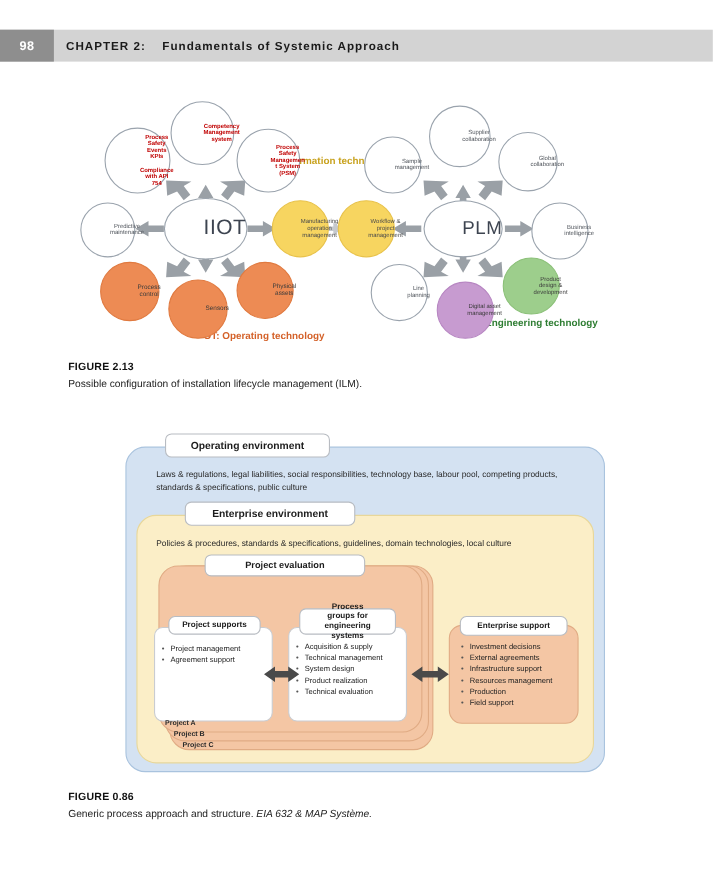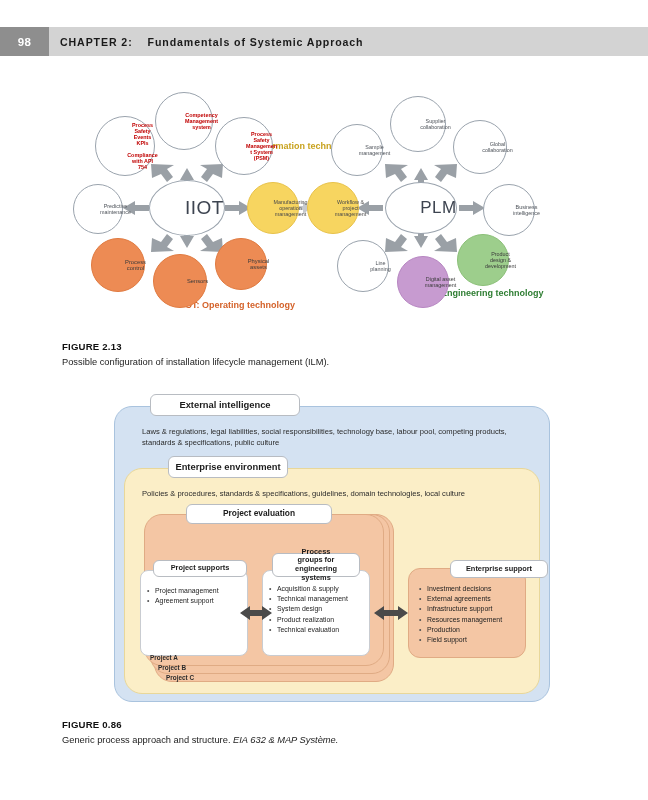--- a/index.html
+++ b/index.html
@@ -190,43 +190,43 @@
     <span class="nlbl">Line planning</span>
   </div>
   <div class="node purple" style="left:322px;top:168px;width:52px;height:52px;font-size:5.4px;">
     <span class="nlbl">Digital asset management</span>
   </div>
   <div class="node green" style="left:382px;top:146px;width:52px;height:52px;font-size:5.4px;">
     <span class="nlbl">Product design &amp; development</span>
   </div>
 </div>
 
-<div class="fig-caption" style="top:341px;">
+<div class="fig-caption" style="top:328px;">
   <div class="fig-label">FIGURE 2.13</div>
   <div class="fig-text">Possible configuration of installation lifecycle management (ILM).</div>
 </div>
 
 <div id="fig214">
 
   <div class="env env-external" style="left:2px;top:18px;width:436px;height:296px;"></div>
-  <div class="pillbox" style="left:38px;top:6px;width:150px;height:22px;font-size:9.4px;">External intelligence</div>
+  <div class="pillbox" style="left:38px;top:6px;width:150px;height:22px;font-size:9.4px;">Operating environment</div>
   <div class="envtext" style="left:30px;top:38px;width:380px;">Laws &amp; regulations,  legal liabilities, social responsibilities, technology base, labour pool, competing products, standards &amp; specifications, public culture</div>
 
   <div class="env env-enterprise" style="left:12px;top:80px;width:416px;height:226px;"></div>
-  <div class="pillbox" style="left:56px;top:68px;width:120px;height:22px;font-size:9.4px;">Enterprise environment</div>
+  <div class="pillbox" style="left:56px;top:68px;width:155px;height:22px;font-size:9.4px;">Enterprise environment</div>
   <div class="envtext" style="left:30px;top:100px;width:390px;">Policies &amp; procedures, standards &amp; specifications, guidelines, domain technologies, local culture</div>
 
   <div class="env env-shadow" style="left:42px;top:126px;width:240px;height:168px;"></div>
   <div class="env env-shadow" style="left:38px;top:126px;width:240px;height:160px;"></div>
   <div class="env env-project" style="left:32px;top:126px;width:240px;height:152px;"></div>
 
   <div class="pillbox" style="left:74px;top:116px;width:146px;height:20px;font-size:8.4px;">Project evaluation</div>
 
   <div class="whitecard" style="left:28px;top:182px;width:108px;height:86px;"></div>
-  <div class="pillbox" style="left:41px;top:172px;width:94px;height:17px;font-size:7.4px;">Project supports</div>
+  <div class="pillbox" style="left:41px;top:172px;width:84px;height:17px;font-size:7.4px;">Project supports</div>
   <div class="bullets" style="left:34px;top:198px;width:100px;">
     <ul>
       <li>Project management</li>
       <li>Agreement support</li>
     </ul>
   </div>
 
   <div class="whitecard" style="left:150px;top:182px;width:108px;height:86px;"></div>
   <div class="pillbox" style="left:160px;top:165px;width:88px;height:24px;font-size:7.4px;padding:0 17px;">
     <span>Process groups for engineering systems</span>
@@ -235,21 +235,21 @@
     <ul>
       <li>Acquisition &amp; supply</li>
       <li>Technical management</li>
       <li>System design</li>
       <li>Product realization</li>
       <li>Technical evaluation</li>
     </ul>
   </div>
 
   <div class="env env-enterprise-support" style="left:296px;top:180px;width:118px;height:90px;border-radius:12px;"></div>
-  <div class="pillbox" style="left:306px;top:172px;width:98px;height:18px;font-size:7.4px;margin-left:32px;">Enterprise support</div>
+  <div class="pillbox" style="left:306px;top:172px;width:98px;height:18px;font-size:7.4px;">Enterprise support</div>
   <div class="bullets" style="left:306px;top:196px;width:110px;">
     <ul>
       <li>Investment decisions</li>
       <li>External agreements</li>
       <li>Infrastructure support</li>
       <li>Resources management</li>
       <li>Production</li>
       <li>Field support</li>
     </ul>
   </div>

